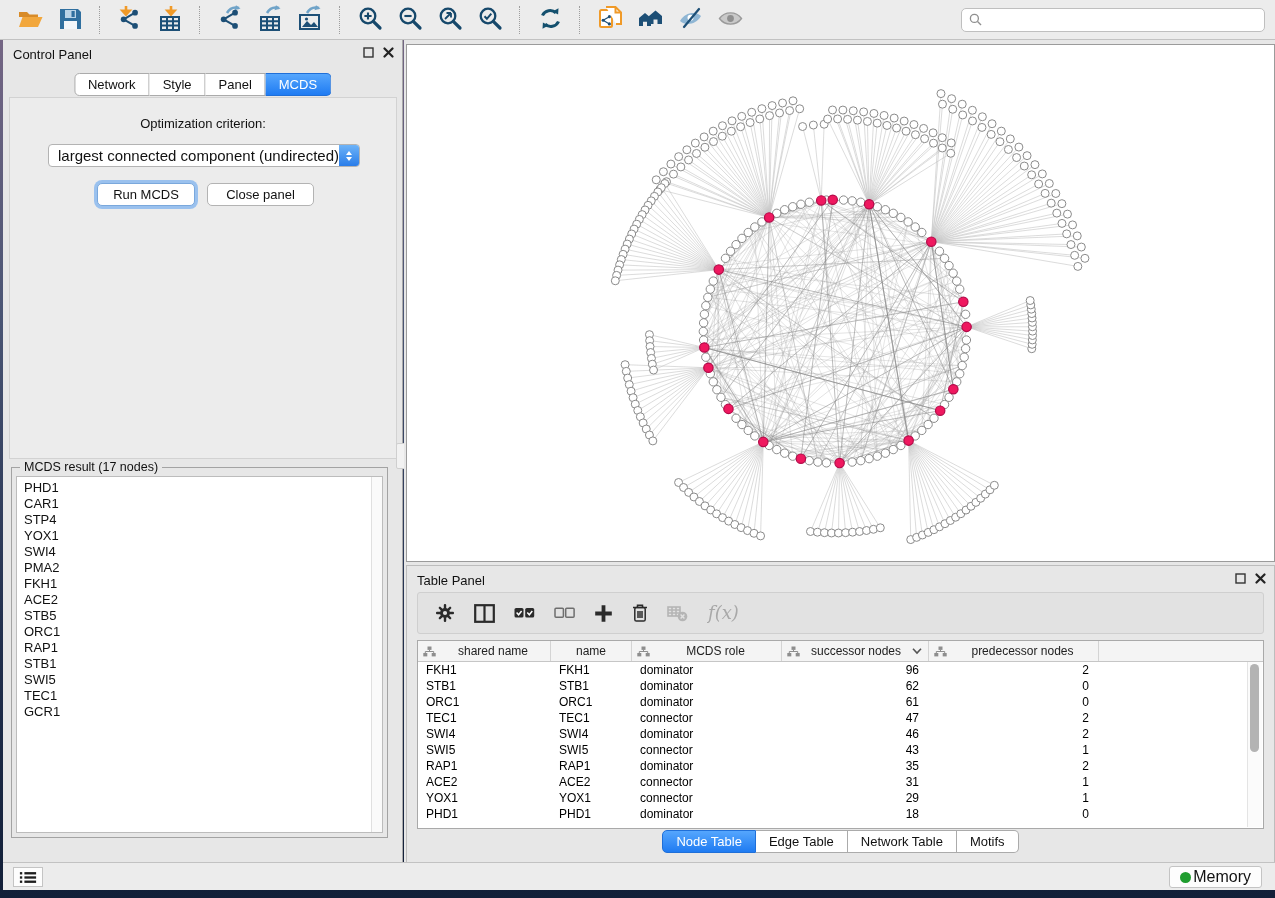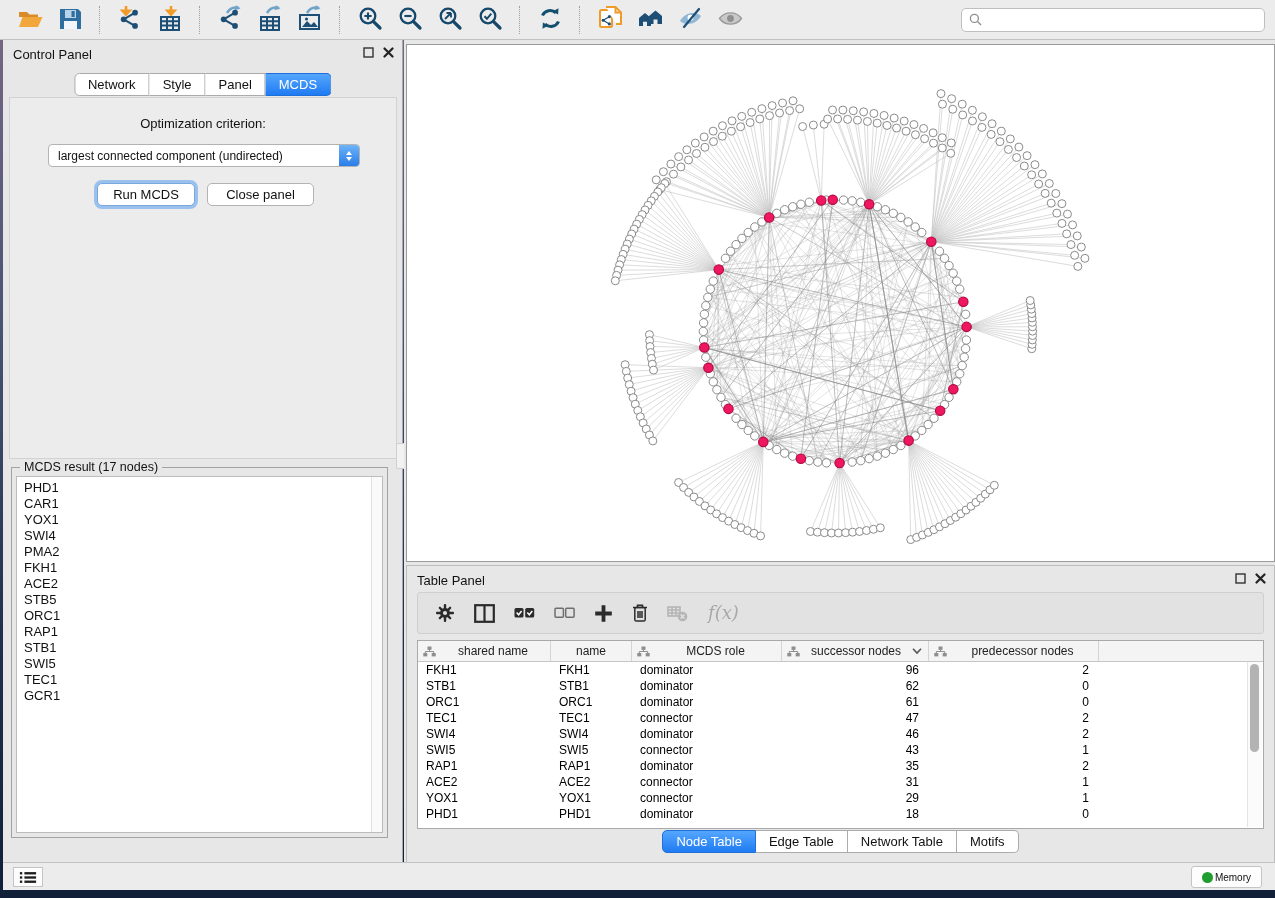--- a/index.html
+++ b/index.html
@@ -31,21 +31,21 @@
   .seg-tab{height:21px;line-height:21px;padding:0 13px;font-size:13px;background:#fff;color:#111;
     border:1px solid #ababab;border-left:none;cursor:default;white-space:nowrap;}
   .seg-tab:first-child{border-left:1px solid #ababab;border-radius:5px 0 0 5px;}
   .seg-tab:last-child{border-radius:0 5px 5px 0;}
   .seg-tab.active{background:linear-gradient(#55a6fd,#1f7bf2);color:#fff;border-color:#1f6fd8;}
   #cp-inner{position:absolute;top:57px;left:6px;width:386px;height:360px;background:#ececec;
     border:1px solid #d2d2d2;border-radius:0;}
   #opt-label{position:absolute;top:18px;width:100%;text-align:center;font-size:13px;color:#111;}
   #criterion-select{position:absolute;top:46px;left:38px;width:312px;height:23px;background:#fff;
     border:1px solid #b3b3b3;border-radius:4px;display:flex;align-items:center;box-sizing:border-box;}
-  #criterion-value{flex:1;font-size:12px;padding-left:9px;color:#111;white-space:nowrap;overflow:hidden;}
+  #criterion-value{flex:1;font-size:15px;padding-left:9px;color:#111;white-space:nowrap;overflow:hidden;}
   #criterion-cap{width:20px;align-self:stretch;background:linear-gradient(#6db3f8,#2a7de9);
     border-radius:0 3px 3px 0;display:flex;flex-direction:column;align-items:center;justify-content:center;gap:2px;}
   .cap-up{width:0;height:0;border-left:3.5px solid transparent;border-right:3.5px solid transparent;border-bottom:4px solid #fff;}
   .cap-dn{width:0;height:0;border-left:3.5px solid transparent;border-right:3.5px solid transparent;border-top:4px solid #fff;}
   .cp-push{position:absolute;top:85px;height:23px;background:#fff;border:1px solid #b3b3b3;border-radius:5px;
     font-size:13px;font-family:"Liberation Sans",sans-serif;color:#111;cursor:default;}
   #run-btn{left:87px;width:98px;box-shadow:0 0 0 3px rgba(100,165,240,.6);border-color:#7aa8dc;}
   #closepanel-btn{left:197px;width:107px;}
   #cp-group{position:absolute;top:427px;left:8px;width:375px;bottom:24px;border:1px solid #a3a3a3;}
   #cp-group-legend{position:absolute;top:-8px;left:8px;background:#e7e7e7;padding:0 4px;font-size:12.5px;color:#111;}
@@ -86,21 +86,21 @@
   .td.txt{padding-left:8px;text-align:left;}
   .td.num{padding-right:10px;text-align:right;}
   #tp-scrollbar{position:absolute;top:21px;right:1px;width:14px;bottom:1px;background:#fbfbfb;border-left:1px solid #e4e4e4;}
   #tp-thumb{position:absolute;top:2px;left:2px;width:9px;height:88px;background:#b3b3b3;border-radius:5px;}
   #tp-tabs{position:absolute;bottom:9px;left:0;right:0;display:flex;justify-content:center;}
   
   #status-bar{position:absolute;left:3px;right:0;bottom:8px;height:28px;background:#ececec;border-top:1px solid #c2c2c2;box-sizing:border-box;}
   #panels-btn{position:absolute;left:10px;top:4px;width:30px;height:20px;background:#fdfdfd;border:1px solid #c4c4c4;
     display:flex;align-items:center;justify-content:center;padding:0;}
   #memory-btn{position:absolute;right:13px;top:3px;height:22px;background:#fdfdfd;border:1px solid #c4c4c4;border-radius:3px;
-    display:flex;align-items:center;gap:2px;padding:0 10px;font-size:10px;color:#111;cursor:default;}
+    display:flex;align-items:center;gap:2px;padding:0 10px;font-size:16px;color:#111;cursor:default;}
   #memory-dot{width:11px;height:11px;border-radius:50%;background:#1f9d2f;}
 </style>
 </head>
 <body>
 
 <div id="toolbar">
   <div id="toolbar-icons" style="display:flex;align-items:center;">
       <button class="tb-btn">
         <span><svg viewBox="0 0 27 27">
             <path d="M2 7h8l2.5 2.5H21V12H2z" fill="#d88b28"></path>
@@ -296,20 +296,21 @@
       </div>
       <button class="cp-push" id="run-btn">Run MCDS</button>
       <button class="cp-push" id="closepanel-btn">Close panel</button>
     </div>
     <div id="cp-group">
       <div id="cp-group-legend">MCDS result (17 nodes)</div>
       <div id="mcds-list">
         <div id="mcds-items" style="padding-top:3px;">
             <div class="mcds-item">PHD1</div>
             <div class="mcds-item">CAR1</div>
+            <div class="mcds-item">STP4</div>
             <div class="mcds-item">YOX1</div>
             <div class="mcds-item">SWI4</div>
             <div class="mcds-item">PMA2</div>
             <div class="mcds-item">FKH1</div>
             <div class="mcds-item">ACE2</div>
             <div class="mcds-item">STB5</div>
             <div class="mcds-item">ORC1</div>
             <div class="mcds-item">RAP1</div>
             <div class="mcds-item">STB1</div>
             <div class="mcds-item">SWI5</div>

